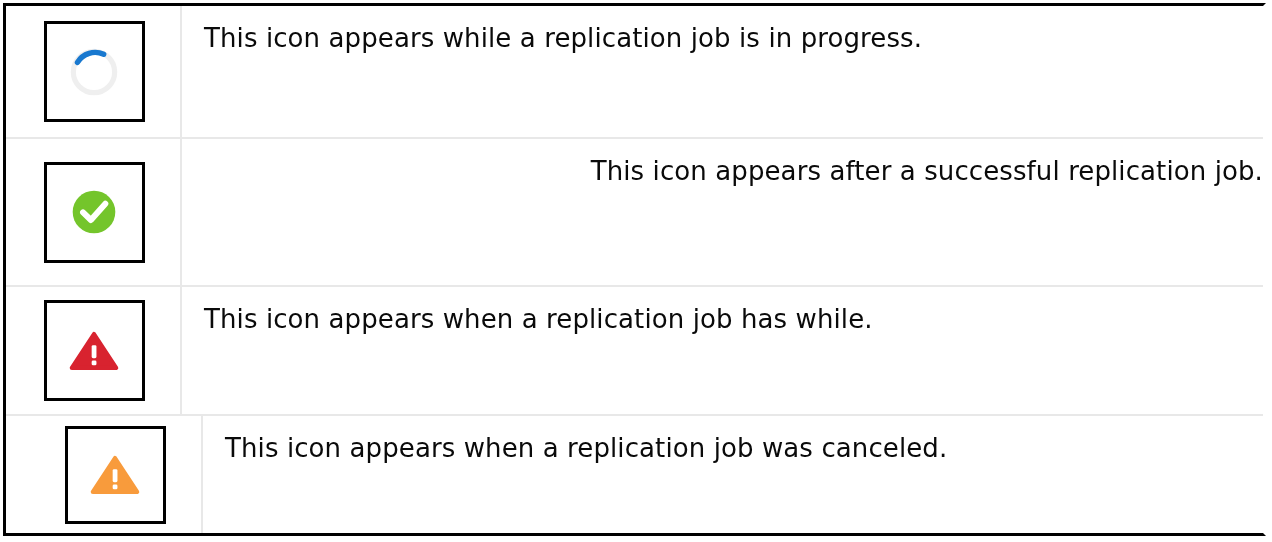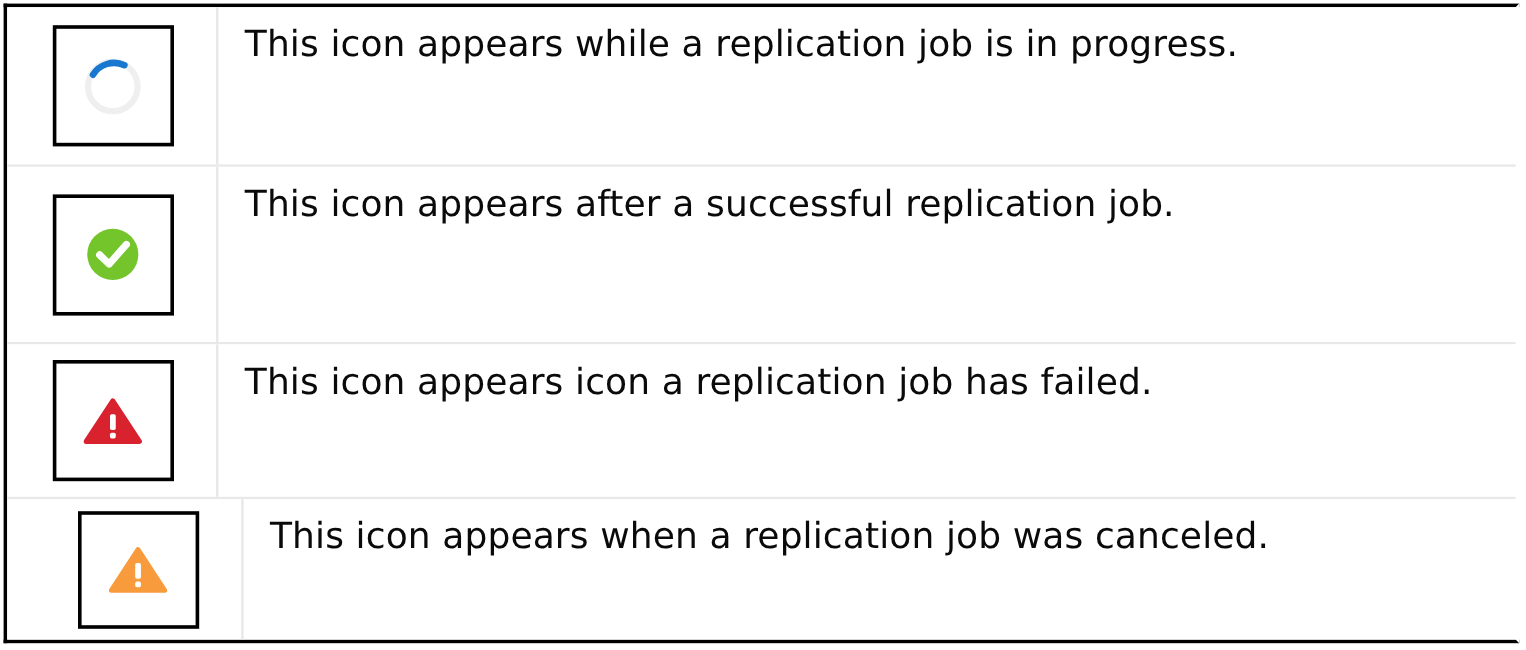--- a/index.html
+++ b/index.html
@@ -33,21 +33,21 @@
 
   .row {
     display: flex;
     flex-direction: row;
     align-items: stretch;
     box-sizing: border-box;
     border-bottom: 2px solid #e8e8e8;
     background: #ffffff;
   }
   .row.r1 { height: 133px; }
-  .row.r2 { height: 148px; }
+  .row.r2 { height: 148px; text-align: right; }
   .row.r3 { height: 129px; }
   .row.r4 { height: 117px; border-bottom: none; padding-left: 21px; }
 
   .cell-icon {
     width: 176px;
     flex: 0 0 176px;
     box-sizing: border-box;
     border-right: 2px solid #e8e8e8;
     display: flex;
     align-items: center;
@@ -69,21 +69,21 @@
 
   .cell-text {
     flex: 1 1 auto;
     box-sizing: border-box;
     padding: 14px 0 0 22px;
     display: block;
   }
 
   .desc {
     font-family: "DejaVu Sans", "Liberation Sans", sans-serif;
-    font-size: 30px;
+    font-size: 26px;
     line-height: 36px;
     color: #0a0a0a;
     letter-spacing: 0.1px;
     white-space: nowrap;
   }
 
   .glyph {
     display: block;
     width: 62px;
     height: 62px;
@@ -127,21 +127,21 @@
     <div class="cell-icon">
       <div class="icon-box">
         <svg class="glyph sm" viewBox="0 0 48 48">
           <path d="M 24 9.5 L 43 38.5 L 5 38.5 Z" fill="#D8232F" stroke="#D8232F" stroke-width="3.6" stroke-linejoin="round"></path>
           <rect x="22" y="19" width="4.1" height="11.2" rx="1.2" fill="#FFFFFF"></rect>
           <rect x="22" y="32.2" width="4.1" height="4.1" rx="1.2" fill="#FFFFFF"></rect>
         </svg>
       </div>
     </div>
     <div class="cell-text">
-      <div class="desc">This icon appears icon a replication job has failed.</div>
+      <div class="desc">This icon appears when a replication job has while.</div>
     </div>
   </div>
 
   <div class="row r4">
     <div class="cell-icon">
       <div class="icon-box">
         <svg class="glyph sm" viewBox="0 0 48 48">
           <path d="M 24 9.5 L 43 38.5 L 5 38.5 Z" fill="#F89B3C" stroke="#F89B3C" stroke-width="3.6" stroke-linejoin="round"></path>
           <rect x="22" y="19" width="4.1" height="11.2" rx="1.2" fill="#FFFFFF"></rect>
           <rect x="22" y="32.2" width="4.1" height="4.1" rx="1.2" fill="#FFFFFF"></rect>

